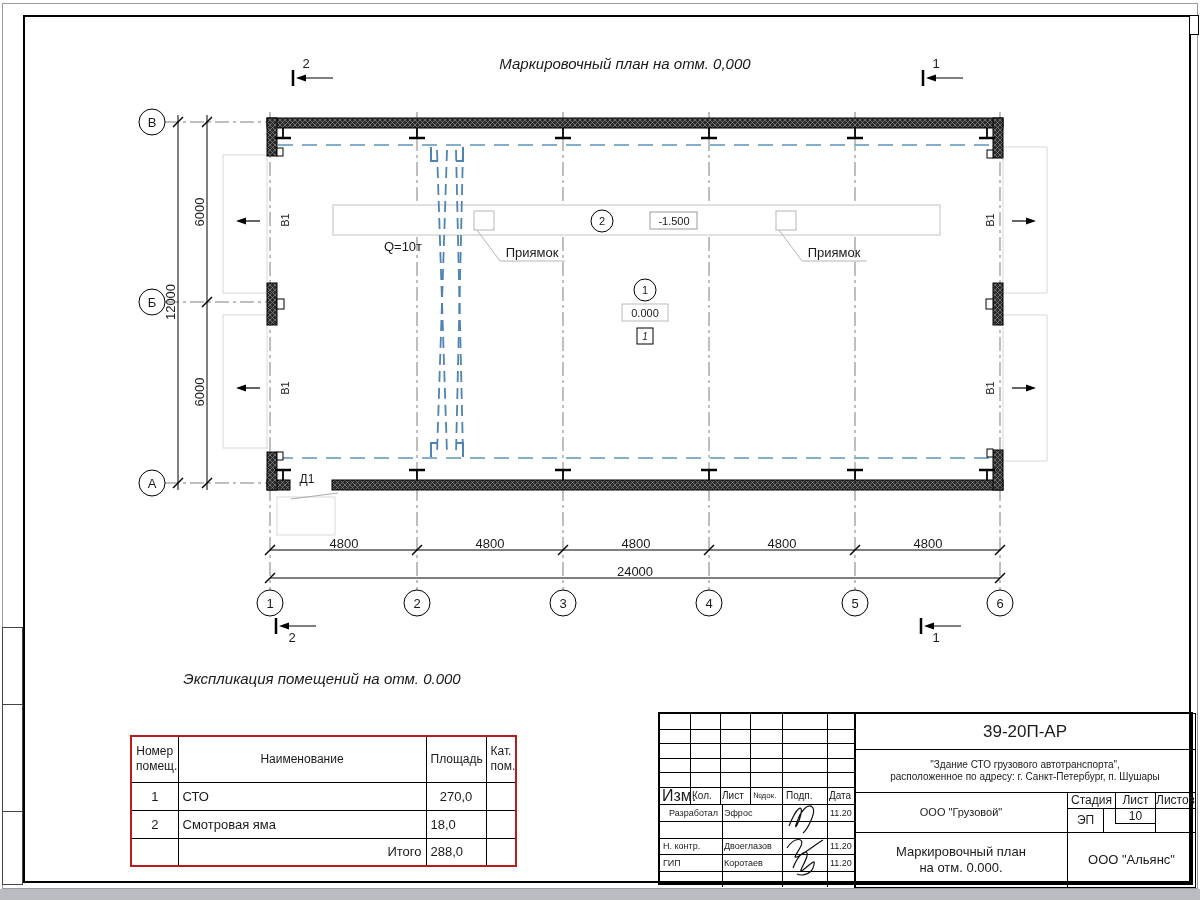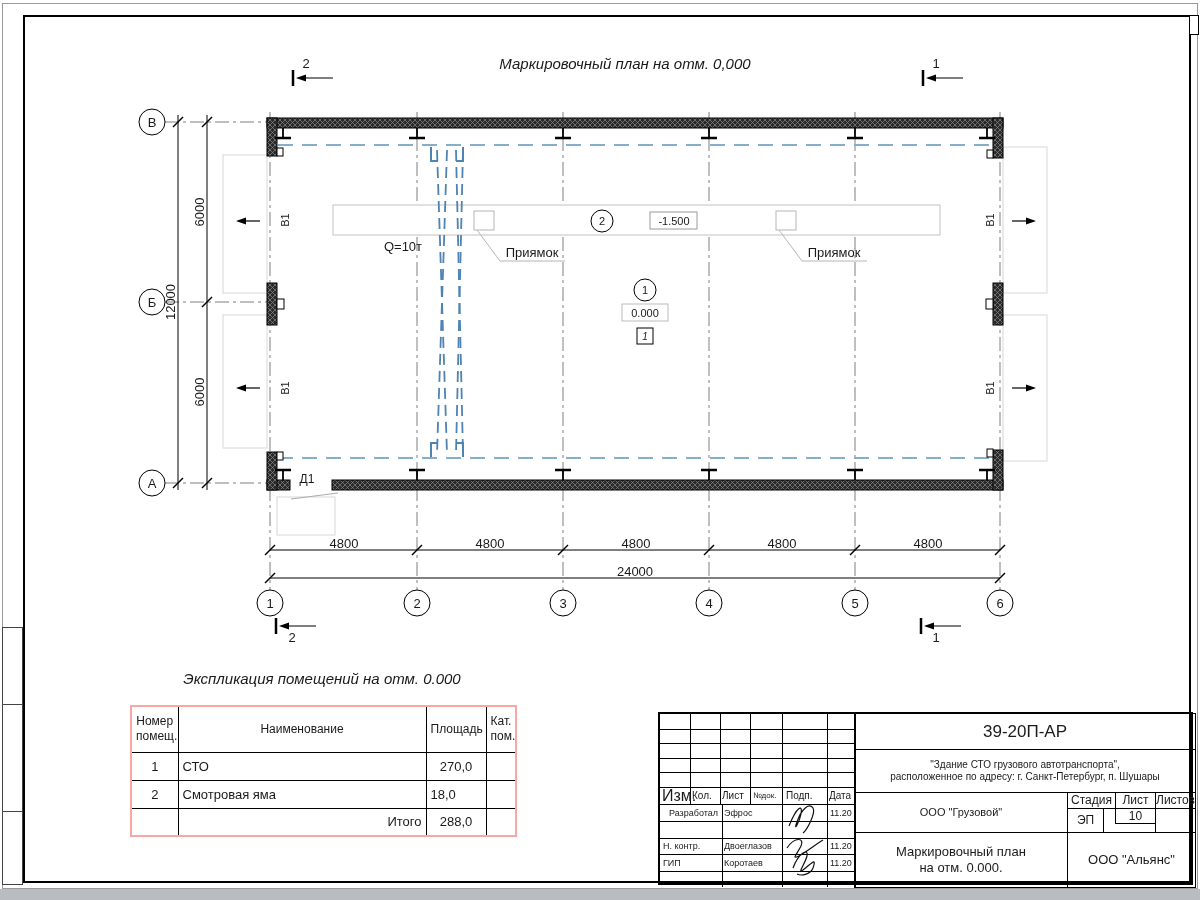--- a/index.html
+++ b/index.html
@@ -12,21 +12,21 @@
   .und{}
   svg{position:absolute;left:0;top:0;}
   
   #pageborder{position:absolute;left:2px;top:3px;width:1194px;height:884px;border:1px solid #9a9a9a;}
   #frame{position:absolute;left:23px;top:15px;width:1168px;height:868px;border:2px solid #000;box-sizing:border-box;}
   #cornerbox{position:absolute;left:1189px;top:15px;width:10px;height:20px;border:1px solid #000;box-sizing:border-box;background:#fff;}
   #bottomstrip{position:absolute;left:0;top:889px;width:1200px;height:11px;background:#b9bdc1;}
   #leftcells{position:absolute;left:2px;top:627px;width:21px;height:258px;border:1px solid #444;box-sizing:border-box;}
   #leftcells .hl{position:absolute;left:0;width:100%;height:0;border-top:1px solid #444;}
   
-  #expl{position:absolute;left:130px;top:705px;width:385px;border-collapse:collapse;table-layout:fixed;border:2px solid #fca5a5;}
+  #expl{position:absolute;left:130px;top:735px;width:385px;border-collapse:collapse;table-layout:fixed;border:2px solid #b91c1c;}
   #expl td,#expl th{border:1px solid #000;font-weight:normal;padding:0 4px;overflow:hidden;}
   #expl th{font-size:12px;line-height:1.25;}
   #expl td{font-size:13px;}
   
   #tb{position:absolute;left:658px;top:712px;width:535px;height:173px;border:2px solid #000;box-sizing:border-box;}
   .tbc{position:absolute;border:1px solid #000;box-sizing:border-box;display:flex;align-items:center;justify-content:center;text-align:center;line-height:1.25;}
   .vl{position:absolute;width:0;border-left:1px solid #000;}
   .hl2{position:absolute;height:0;border-top:1px solid #000;}
   .tbl{position:absolute;font-size:9px;display:flex;align-items:center;}
 </style>
@@ -301,21 +301,21 @@
     </tr>
     <tr style="height:28px">
       <td style="text-align:center">2</td>
       <td>Смотровая яма</td>
       <td style="text-align:left">18,0</td>
       <td></td>
     </tr>
     <tr style="height:28px">
       <td></td>
       <td style="text-align:right">Итого</td>
-      <td style="text-align:center">288,0</td>
+      <td style="">288,0</td>
       <td></td>
     </tr>
   </tbody>
     </table>
 
   <div id="tb">
 
     <div class="vl" style="left:30px;top:0;height:90px"></div>
     <div class="vl" style="left:60px;top:0;height:90px"></div>
     <div class="vl" style="left:90px;top:0;height:90px"></div>

